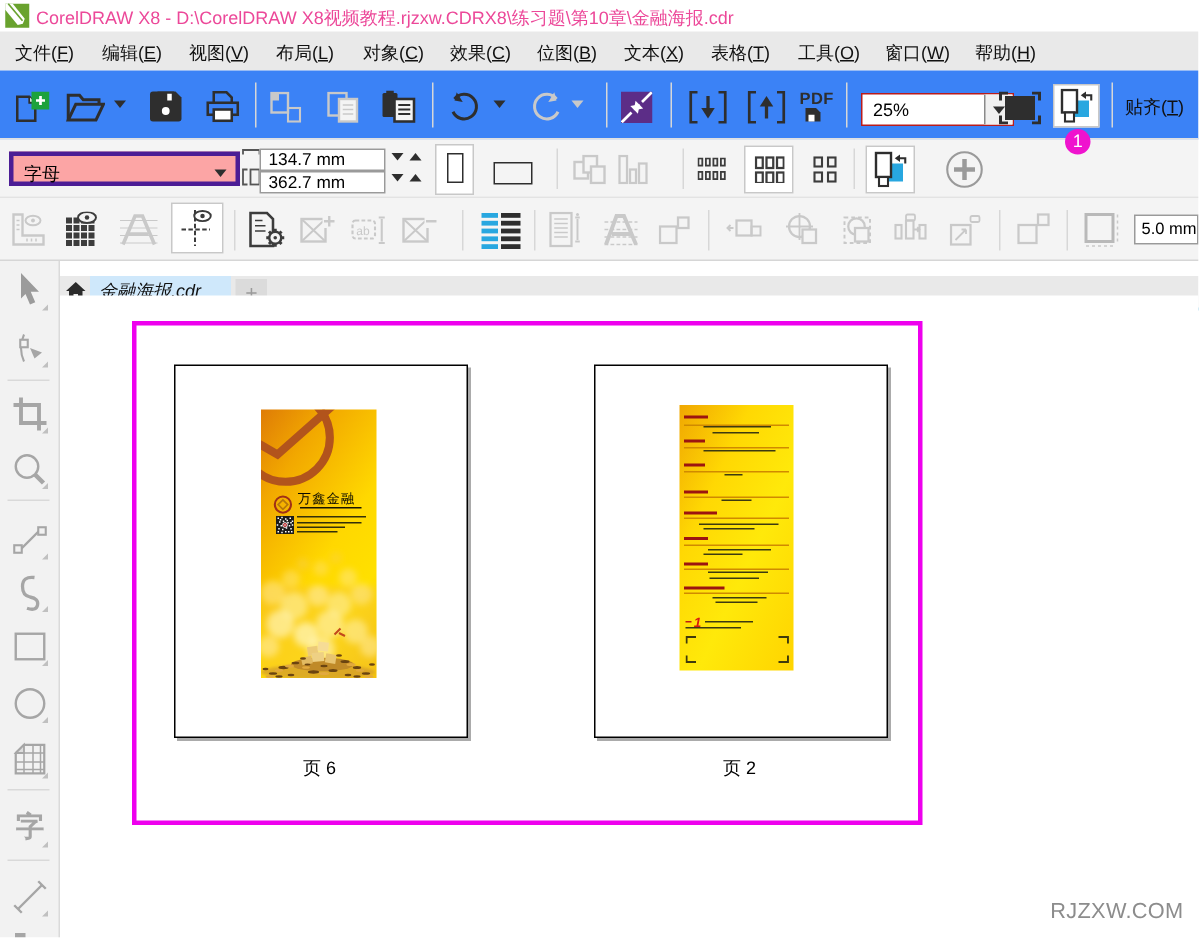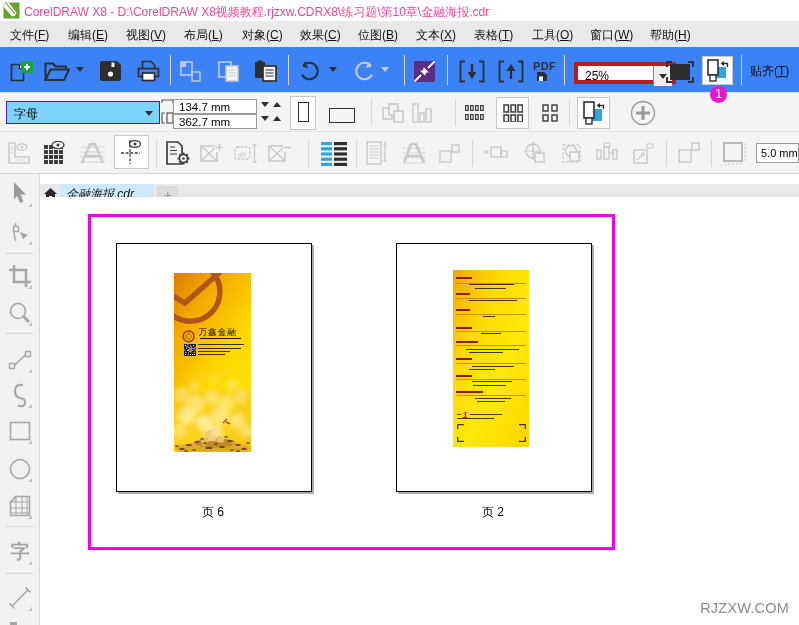--- a/index.html
+++ b/index.html
@@ -174,21 +174,21 @@
       <path d="M8.5 11 L13 4 L17.5 11 Z" fill="#2e2e2e"></path>
     </svg>
 
     <div class="abs" style="left:533px; top:13px; width:26px; height:11px; font-size:11px; font-weight:bold; color:#2e2e2e; letter-spacing:0.3px;">PDF</div>
     <svg class="abs" style="left:536px; top:24px;" width="12" height="11" viewBox="0 0 12 11">
       <path d="M1 1 L8 1 L11 4 L11 10 L1 10 Z" fill="#2e2e2e"></path>
       <rect x="3" y="5.5" width="4" height="4.5" fill="#fff"></rect>
     </svg>
     <div class="tsep" style="left:564px"></div>
 
-    <div class="abs" style="left:574px; top:15px; width:102px; height:22px; background:#fff; border:4px solid #b91c1c;text-decoration:underline;">
+    <div class="abs" style="left:574px; top:15px; width:102px; height:22px; background:#fff; border:1px solid #b91c1c;text-decoration:underline;">
       <div class="abs" style="left:7px; top:3px; font-size:12px; color:#000;">25%</div>
       <div class="abs" style="right:0; top:0; width:19px; height:20px; background:#f0f0f0; border-left:1px solid #8a8a8a;"></div>
       <div class="abs" style="right:5px; top:8px; width:0; height:0; border-left:4.5px solid transparent; border-right:4.5px solid transparent; border-top:5px solid #2e2e2e;"></div>
     </div>
 
     <svg class="abs" style="left:666px; top:14px;" width="28" height="22" viewBox="0 0 28 22">
       <rect x="4" y="3" width="20" height="16" fill="#2e2e2e"></rect>
       <path d="M1 6 L1 1 L6 1 M22 1 L27 1 L27 6 M27 16 L27 21 L22 21 M6 21 L1 21 L1 16" fill="none" stroke="#2e2e2e" stroke-width="2"></path>
     </svg>
 
@@ -200,21 +200,21 @@
       <path d="M16 4.5 L21.5 4.5 L21.5 8" fill="none" stroke="#2e2e2e" stroke-width="1.4"></path>
       <path d="M18 2 L14.5 4.5 L18 7 Z" fill="#2e2e2e"></path>
     </svg>
     <div class="tsep" style="left:741px"></div>
 
     <div class="abs" style="left:750px; top:16px; font-size:12px; color:#111;">贴齐(<u>T</u>)</div>
   </div>
 
   <div id="prop1">
 
-    <div class="abs" style="left:6px; top:8px; width:154px; height:23px; background:#7dd3fc; border:1px solid #4c1d95;">
+    <div class="abs" style="left:6px; top:8px; width:154px; height:23px; background:#fca5a5; border:3px solid #4c1d95;">
       <div class="abs" style="left:7px; top:4px; font-size:12px; color:#000;">字母</div>
       <div class="abs" style="right:6px; top:9px; width:0; height:0; border-left:4.5px solid transparent; border-right:4.5px solid transparent; border-top:5px solid #2e2e2e;"></div>
     </div>
 
     <svg class="abs" style="left:161px; top:6px;" width="13" height="12" viewBox="0 0 13 12">
       <path d="M1 4 L1 1 L12 1 L12 4" fill="none" stroke="#555" stroke-width="1.2"></path>
       <path d="M2.5 7 L10.5 7 M2.5 7 L4.5 5.7 M2.5 7 L4.5 8.3 M10.5 7 L8.5 5.7 M10.5 7 L8.5 8.3" stroke="#555" stroke-width="1.1" opacity="0"></path>
     </svg>
     <svg class="abs" style="left:161px; top:19px;" width="13" height="12" viewBox="0 0 13 12">
       <path d="M4 1 L1 1 L1 11 L4 11" fill="none" stroke="#555" stroke-width="1.2"></path>

